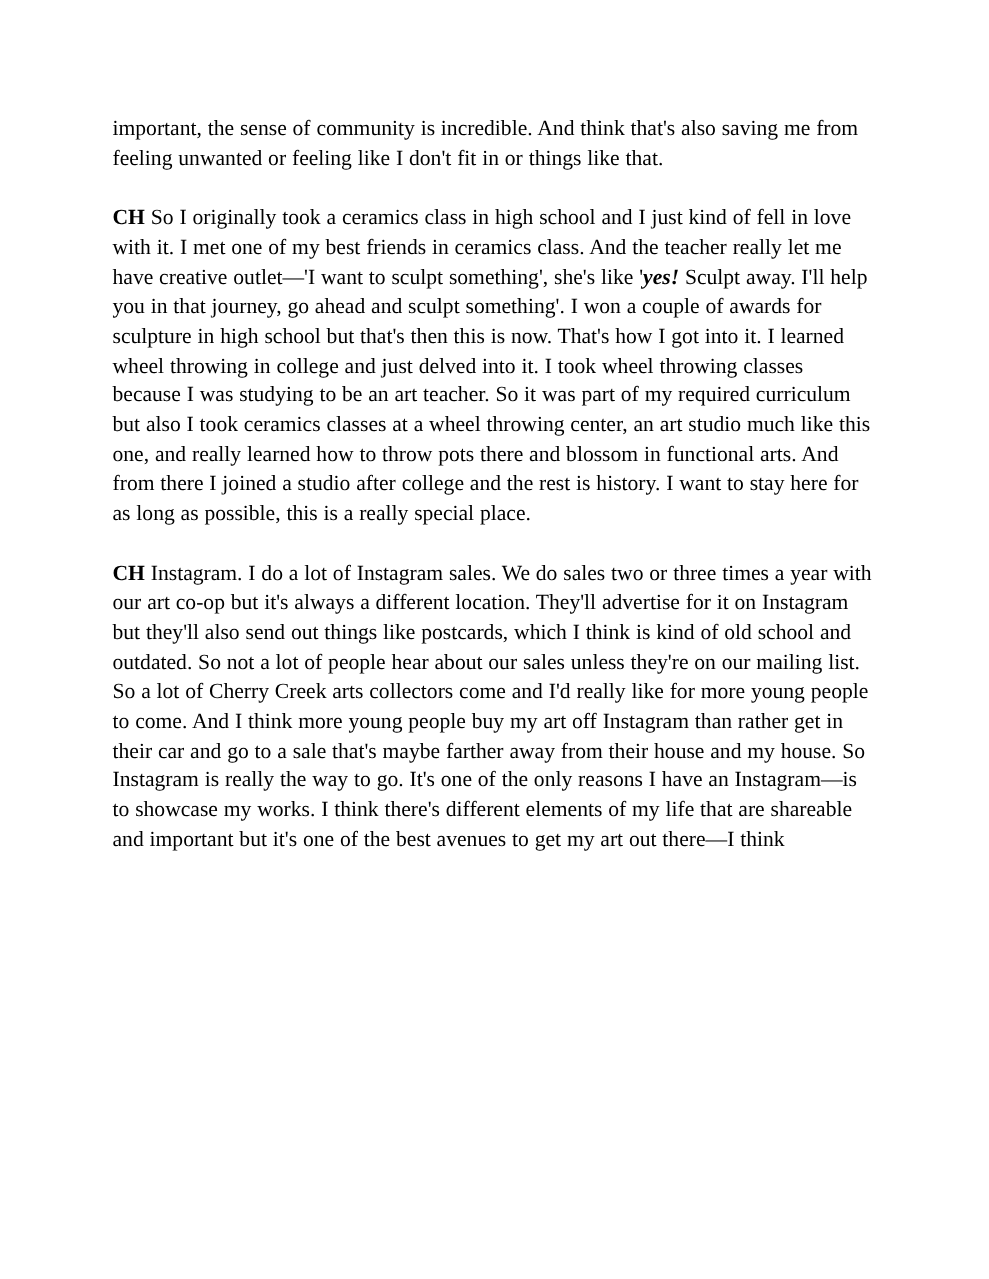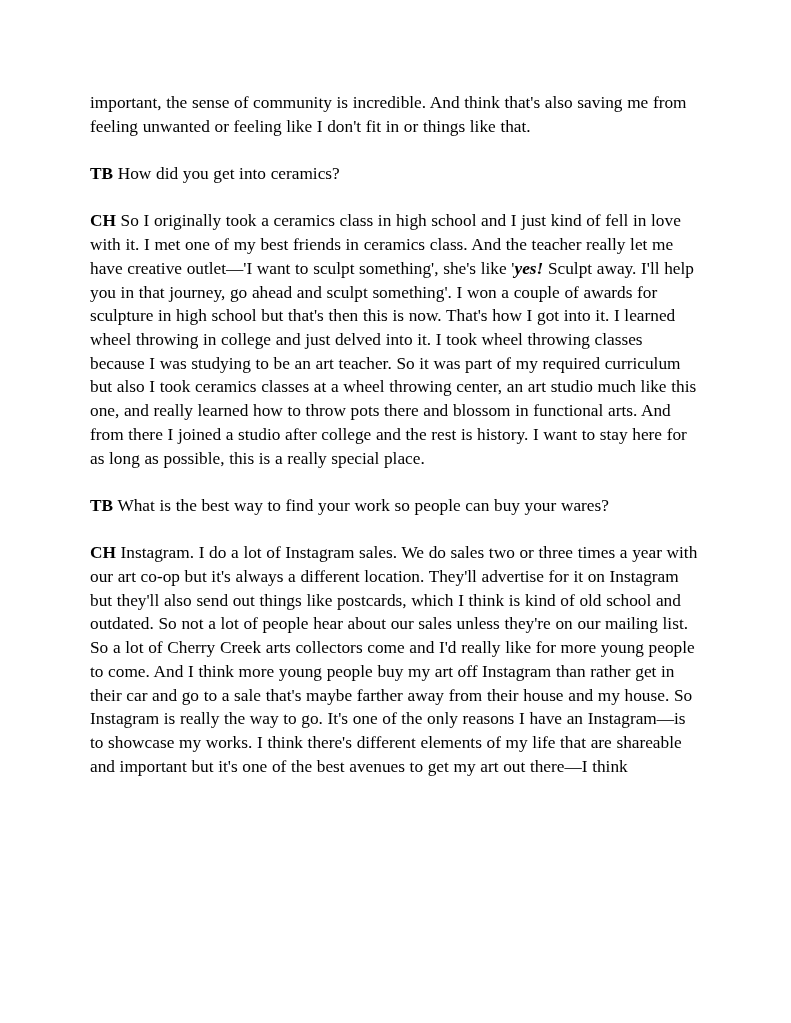--- a/index.html
+++ b/index.html
@@ -31,21 +31,19 @@
   .para b { font-weight: bold; }
   .para i { font-style: italic; font-weight: bold; }
 </style>
 </head>
 <body>
 
 <div class="page">
 
   <p class="para"><span>important, the sense of community is incredible. And think that's also saving me from feeling unwanted or feeling like I don't fit in or things like that.</span></p>
 
-  <p class="para"><b>TB</b><span> How did you get into ceramics?</span></p>
 
   <p class="para"><b>CH</b><span> So I originally took a ceramics class in high school and I just kind of fell in love with it. I met one of my best friends in ceramics class. And the teacher really let me have creative outlet—'I want to sculpt something', she's like '</span><i>yes!</i><span> Sculpt away. I'll help you in that journey, go ahead and sculpt something'. I won a couple of awards for sculpture in high school but that's then this is now. That's how I got into it. I learned wheel throwing in college and just delved into it. I took wheel throwing classes because I was studying to be an art teacher. So it was part of my required curriculum but also I took ceramics classes at a wheel throwing center, an art studio much like this one, and really learned how to throw pots there and blossom in functional arts. And from there I joined a studio after college and the rest is history. I want to stay here for as long as possible, this is a really special place.</span></p>
 
-  <p class="para"><b>TB</b><span> What is the best way to find your work so people can buy your wares?</span></p>
 
   <p class="para"><b>CH</b><span> Instagram. I do a lot of Instagram sales. We do sales two or three times a year with our art co-op but it's always a different location. They'll advertise for it on Instagram but they'll also send out things like postcards, which I think is kind of old school and outdated. So not a lot of people hear about our sales unless they're on our mailing list. So a lot of Cherry Creek arts collectors come and I'd really like for more young people to come. And I think more young people buy my art off Instagram than rather get in their car and go to a sale that's maybe farther away from their house and my house. So Instagram is really the way to go. It's one of the only reasons I have an Instagram—is to showcase my works. I think there's different elements of my life that are shareable and important but it's one of the best avenues to get my art out there—I think</span></p>
 
 </div>
 
 </body></html>

